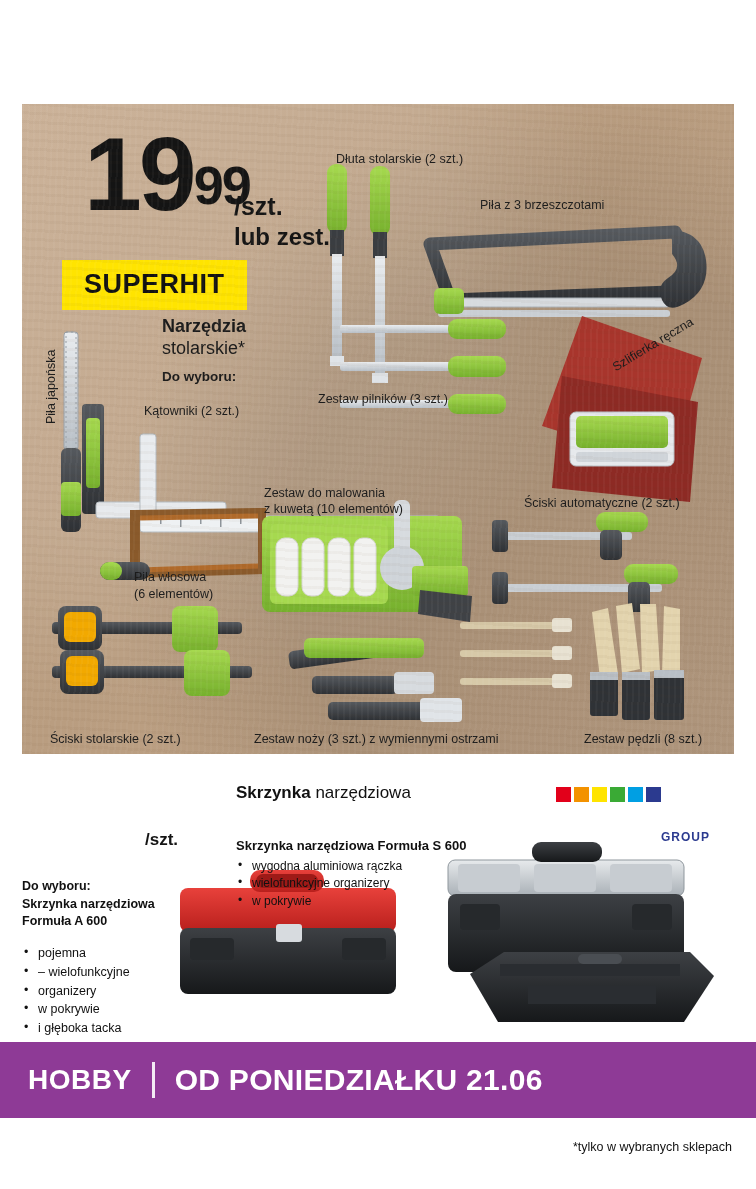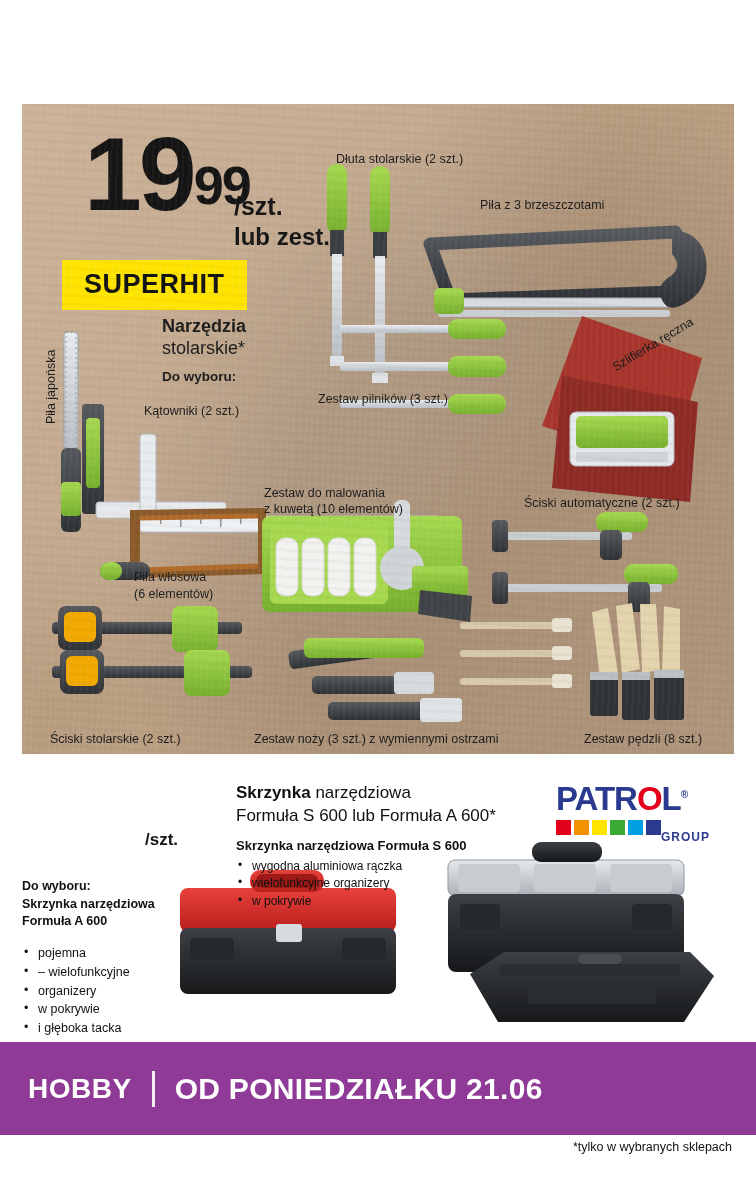--- a/index.html
+++ b/index.html
@@ -106,21 +106,21 @@
   .patrol { position: absolute; left: 556px; top: 22px; width: 172px; }
   .patrol .word { font-size: 33px; font-weight: 800; color: #2b3a8f; letter-spacing: -1px; line-height: 1; }
   .patrol .word .o { color: #e2001a; }
   .patrol .reg { font-size: 10px; vertical-align: super; color: #2b3a8f; }
   .patrol .squares { display: flex; gap: 3px; margin-top: 5px; }
   .patrol .squares i { width: 15px; height: 15px; display: block; }
   .patrol .group { position: absolute; right: 18px; top: 48px; font-size: 12px; font-weight: 700; color: #2b3a8f; letter-spacing: 1px; }
 
   
   .banner {
-    position: absolute; left: 0; top: 1042px; width: 756px; height: 93px;
+    position: absolute; left: 0; top: 1042px; width: 756px; height: 76px;
     background: #8e3a96; display: flex; align-items: center;
   }
   .banner .b1 { margin-left: 28px; font-size: 28px; font-weight: 800; color: #fff; letter-spacing: .5px; }
   .banner .sep { margin: 0 20px; width: 3px; height: 36px; background: #fff; opacity: .9; }
   .banner .b2 { font-size: 30px; font-weight: 800; color: #fff; letter-spacing: .3px; }
 
   .footnote { position: absolute; right: 24px; top: 1140px; font-size: 12.5px; font-weight: 400; color: #111; }
 </style>
 </head>
 <body>
@@ -380,21 +380,20 @@
         <path d="M30,18 L210,18 L210,30 L30,30 Z" fill="#2a2d31"></path>
         <path d="M58,40 L186,40 L186,58 L58,58 Z" fill="#2a2d31"></path>
         <rect x="108" y="8" width="44" height="10" rx="5" fill="#4a4e53"></rect>
       </g>
     </svg>
 
     <div class="price2-unit">/szt.</div>
 
     <div class="o2-title">
       <div><b>Skrzynka</b><span> narzędziowa</span></div>
-      <div>Formuła S 600 lub Formuła A 600*</div>
     </div>
 
     <div class="o2-sub">Skrzynka narzędziowa Formuła S 600</div>
     <ul class="o2-list">
       <li>wygodna aluminiowa rączka</li>
       <li>wielofunkcyjne organizery</li>
       <li style="padding-left:16px;">w pokrywie</li>
     </ul>
 
     <div class="left-pick">
@@ -405,21 +404,20 @@
     <ul class="left-list">
       <li>pojemna</li>
       <li style="padding-left:16px;">– wielofunkcyjne</li>
       <li style="padding-left:16px;">organizery</li>
       <li style="padding-left:16px;">w pokrywie</li>
       <li style="padding-left:16px;">i głęboka tacka</li>
       <li style="padding-left:16px;">z 4 komorami</li>
     </ul>
 
     <div class="patrol">
-      <div class="word"><span>PATR</span><span class="o">O</span><span>L</span><span class="reg">®</span></div>
       <div class="squares">
         <i style="background:#e2001a"></i>
         <i style="background:#f39200"></i>
         <i style="background:#ffe400"></i>
         <i style="background:#3aaa35"></i>
         <i style="background:#009fe3"></i>
         <i style="background:#2b3a8f"></i>
       </div>
       <div class="group">GROUP</div>
     </div>

